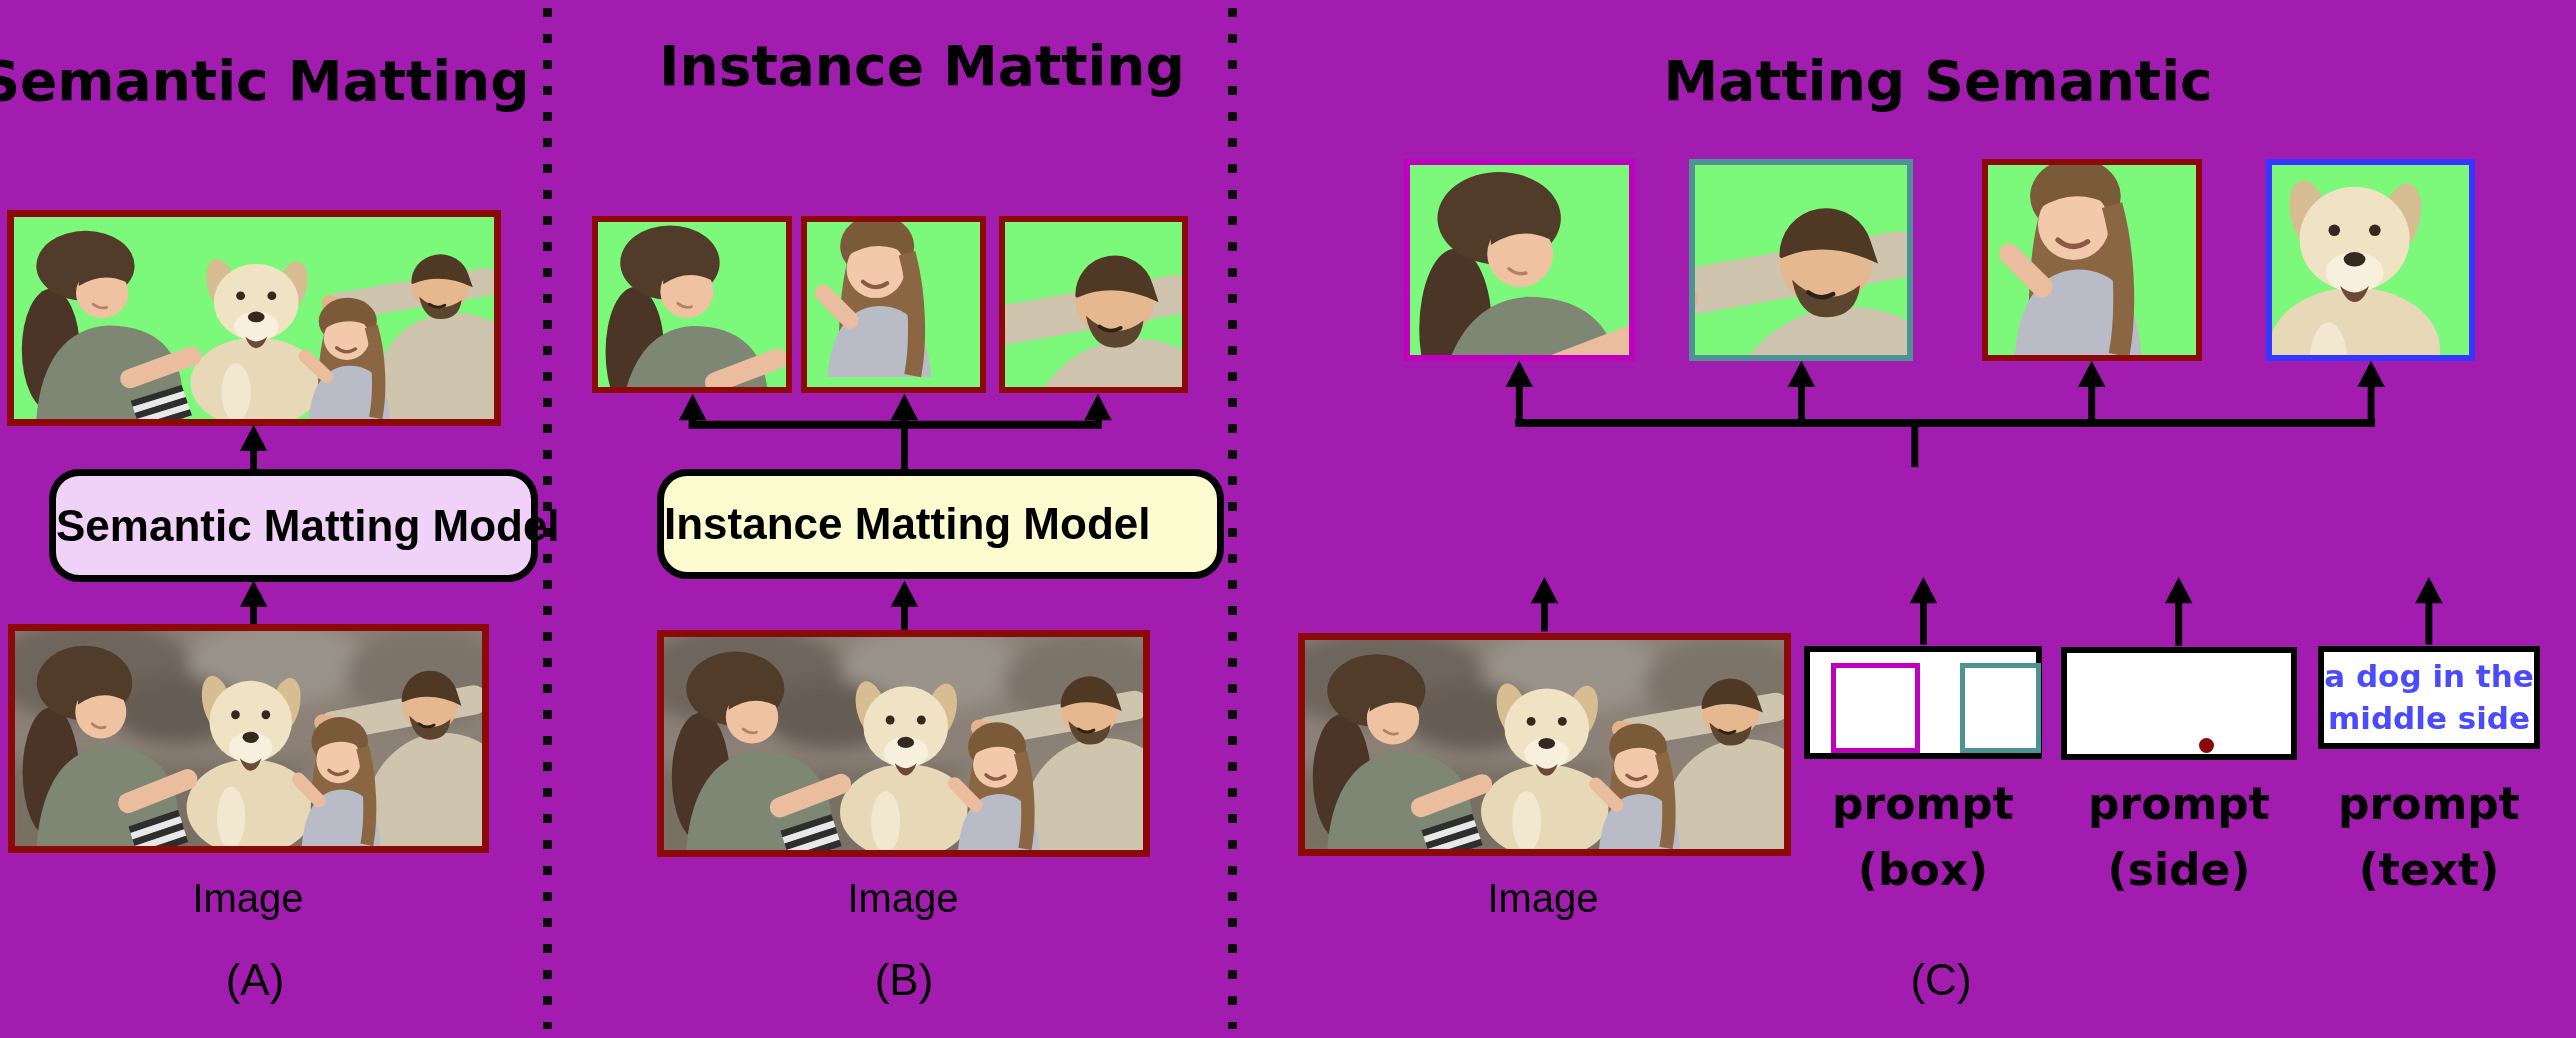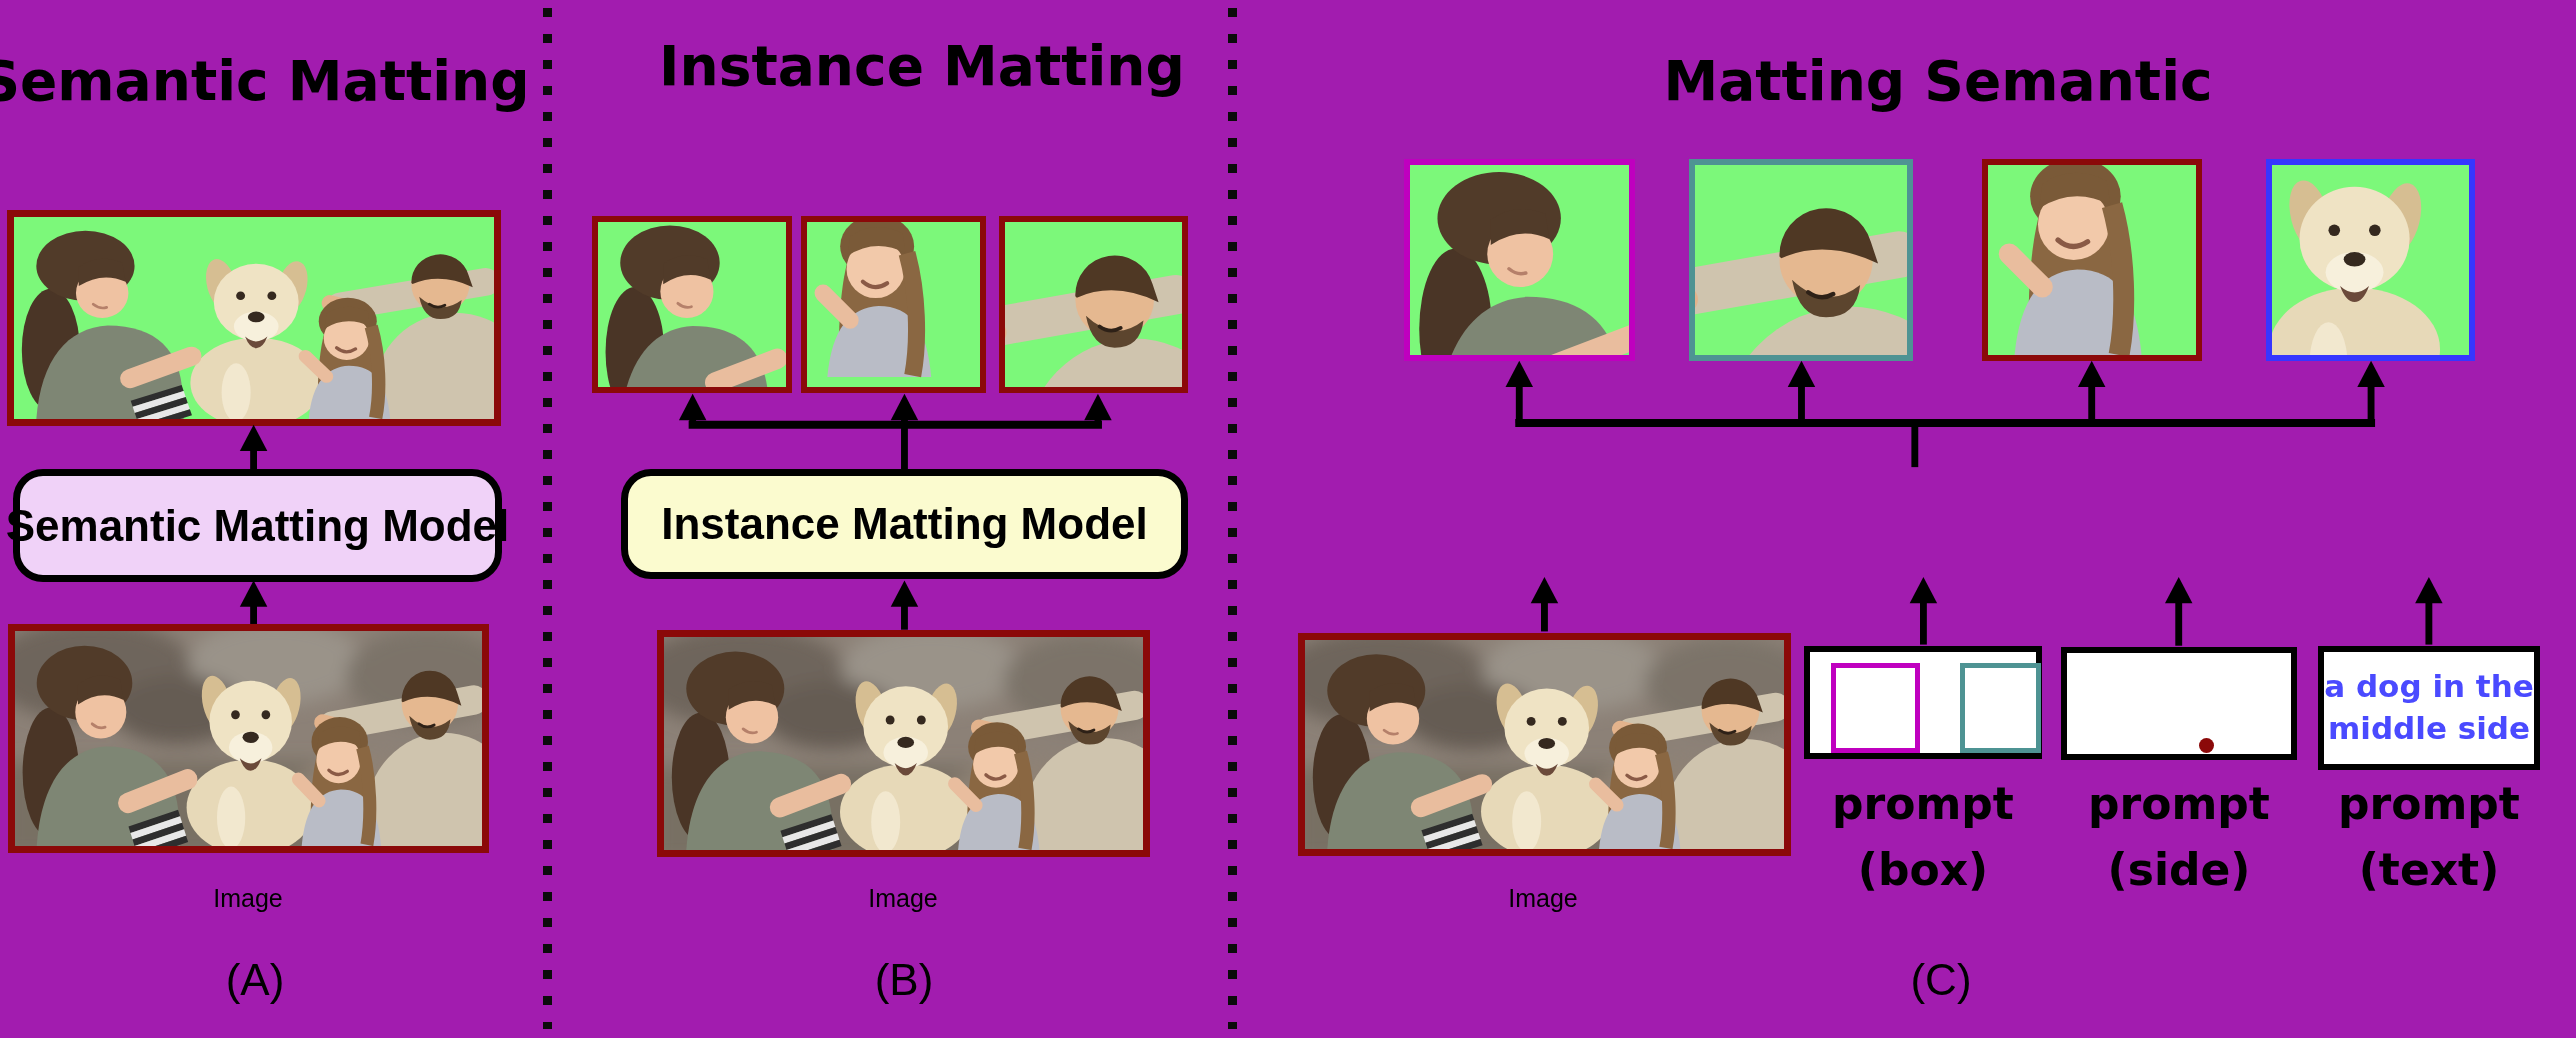--- a/index.html
+++ b/index.html
@@ -14,27 +14,27 @@
 
   .frame{position:absolute;box-sizing:border-box;background:#fff;overflow:hidden;}
   .frame svg{display:block;width:100%;height:100%;}
   .b-darkred{border:7.4px solid var(--darkred);}
   .b-darkred-12{border:6.9px solid var(--darkred);}
   .b-magenta{border:6.9px solid var(--magenta);}
   .b-teal{border:6.9px solid var(--teal);}
   .b-blue{border:6.9px solid var(--blue);}
 
   .model-box{position:absolute;box-sizing:border-box;border:7.4px solid #000;border-radius:30px;
-          display:flex;align-items:center;justify-content:center;}
+          display:flex;align-items:center;justify-content:flex-start;margin-left:36px;}
   .model-box.lavender{background:var(--lavender);}
   .model-box.paleyellow{background:var(--paleyellow);}
   .model-box.palecyan{background:var(--palecyan);}
   .model-label{font-weight:bold;font-size:44px;color:#000;white-space:nowrap;}
 
-  .clabel{position:absolute;transform:translateX(-50%);font-size:25px;color:#000;white-space:nowrap;margin-top:8px;}
+  .clabel{position:absolute;transform:translateX(-50%);font-size:40px;color:#000;white-space:nowrap;}
   .letter-label{position:absolute;transform:translateX(-50%);font-size:44px;color:#000;white-space:nowrap;}
 
   .prompt-panel{position:absolute;box-sizing:border-box;border:6.3px solid #000;background:#fff;}
   .inner-rect{position:absolute;box-sizing:border-box;background:transparent;}
   .inner-rect.magenta{border:5.7px solid var(--magenta);}
   .inner-rect.teal{border:5.7px solid var(--teal);}
   .point-dot{position:absolute;width:15px;height:15px;border-radius:50%;background:var(--darkred);}
   .text-prompt{position:absolute;inset:0;display:flex;flex-direction:column;align-items:center;
           justify-content:center;font-family:"DejaVu Sans",sans-serif;font-weight:600;
           font-size:31px;line-height:1.35;color:var(--bluetext);text-align:center;}
@@ -234,21 +234,21 @@
   </div>
   <div class="clabel" style="left:1543px;top:876px;">Image</div>
 
   <div class="prompt-panel" style="left:1804px;top:646px;width:238px;height:113px;">
     <div class="inner-rect magenta" style="left:20.6px;top:11.4px;width:89px;height:90px;"></div>
     <div class="inner-rect teal" style="left:150px;top:11.4px;width:81px;height:90px;"></div>
   </div>
   <div class="prompt-panel" style="left:2061px;top:647px;width:236px;height:113px;">
     <div class="point-dot" style="left:132px;top:85px;"></div>
   </div>
-  <div class="prompt-panel" style="left:2318px;top:646px;width:222px;height:124px;">
+  <div class="prompt-panel" style="left:2318px;top:646px;width:222px;height:103px;">
     <div class="text-prompt">
       <span>a dog in the</span>
       <span>middle side</span>
     </div>
   </div>
 
   <div class="prompt-label" style="left:1923px;top:771px;">
     <div>prompt</div>
     <div>(box)</div>
   </div>

